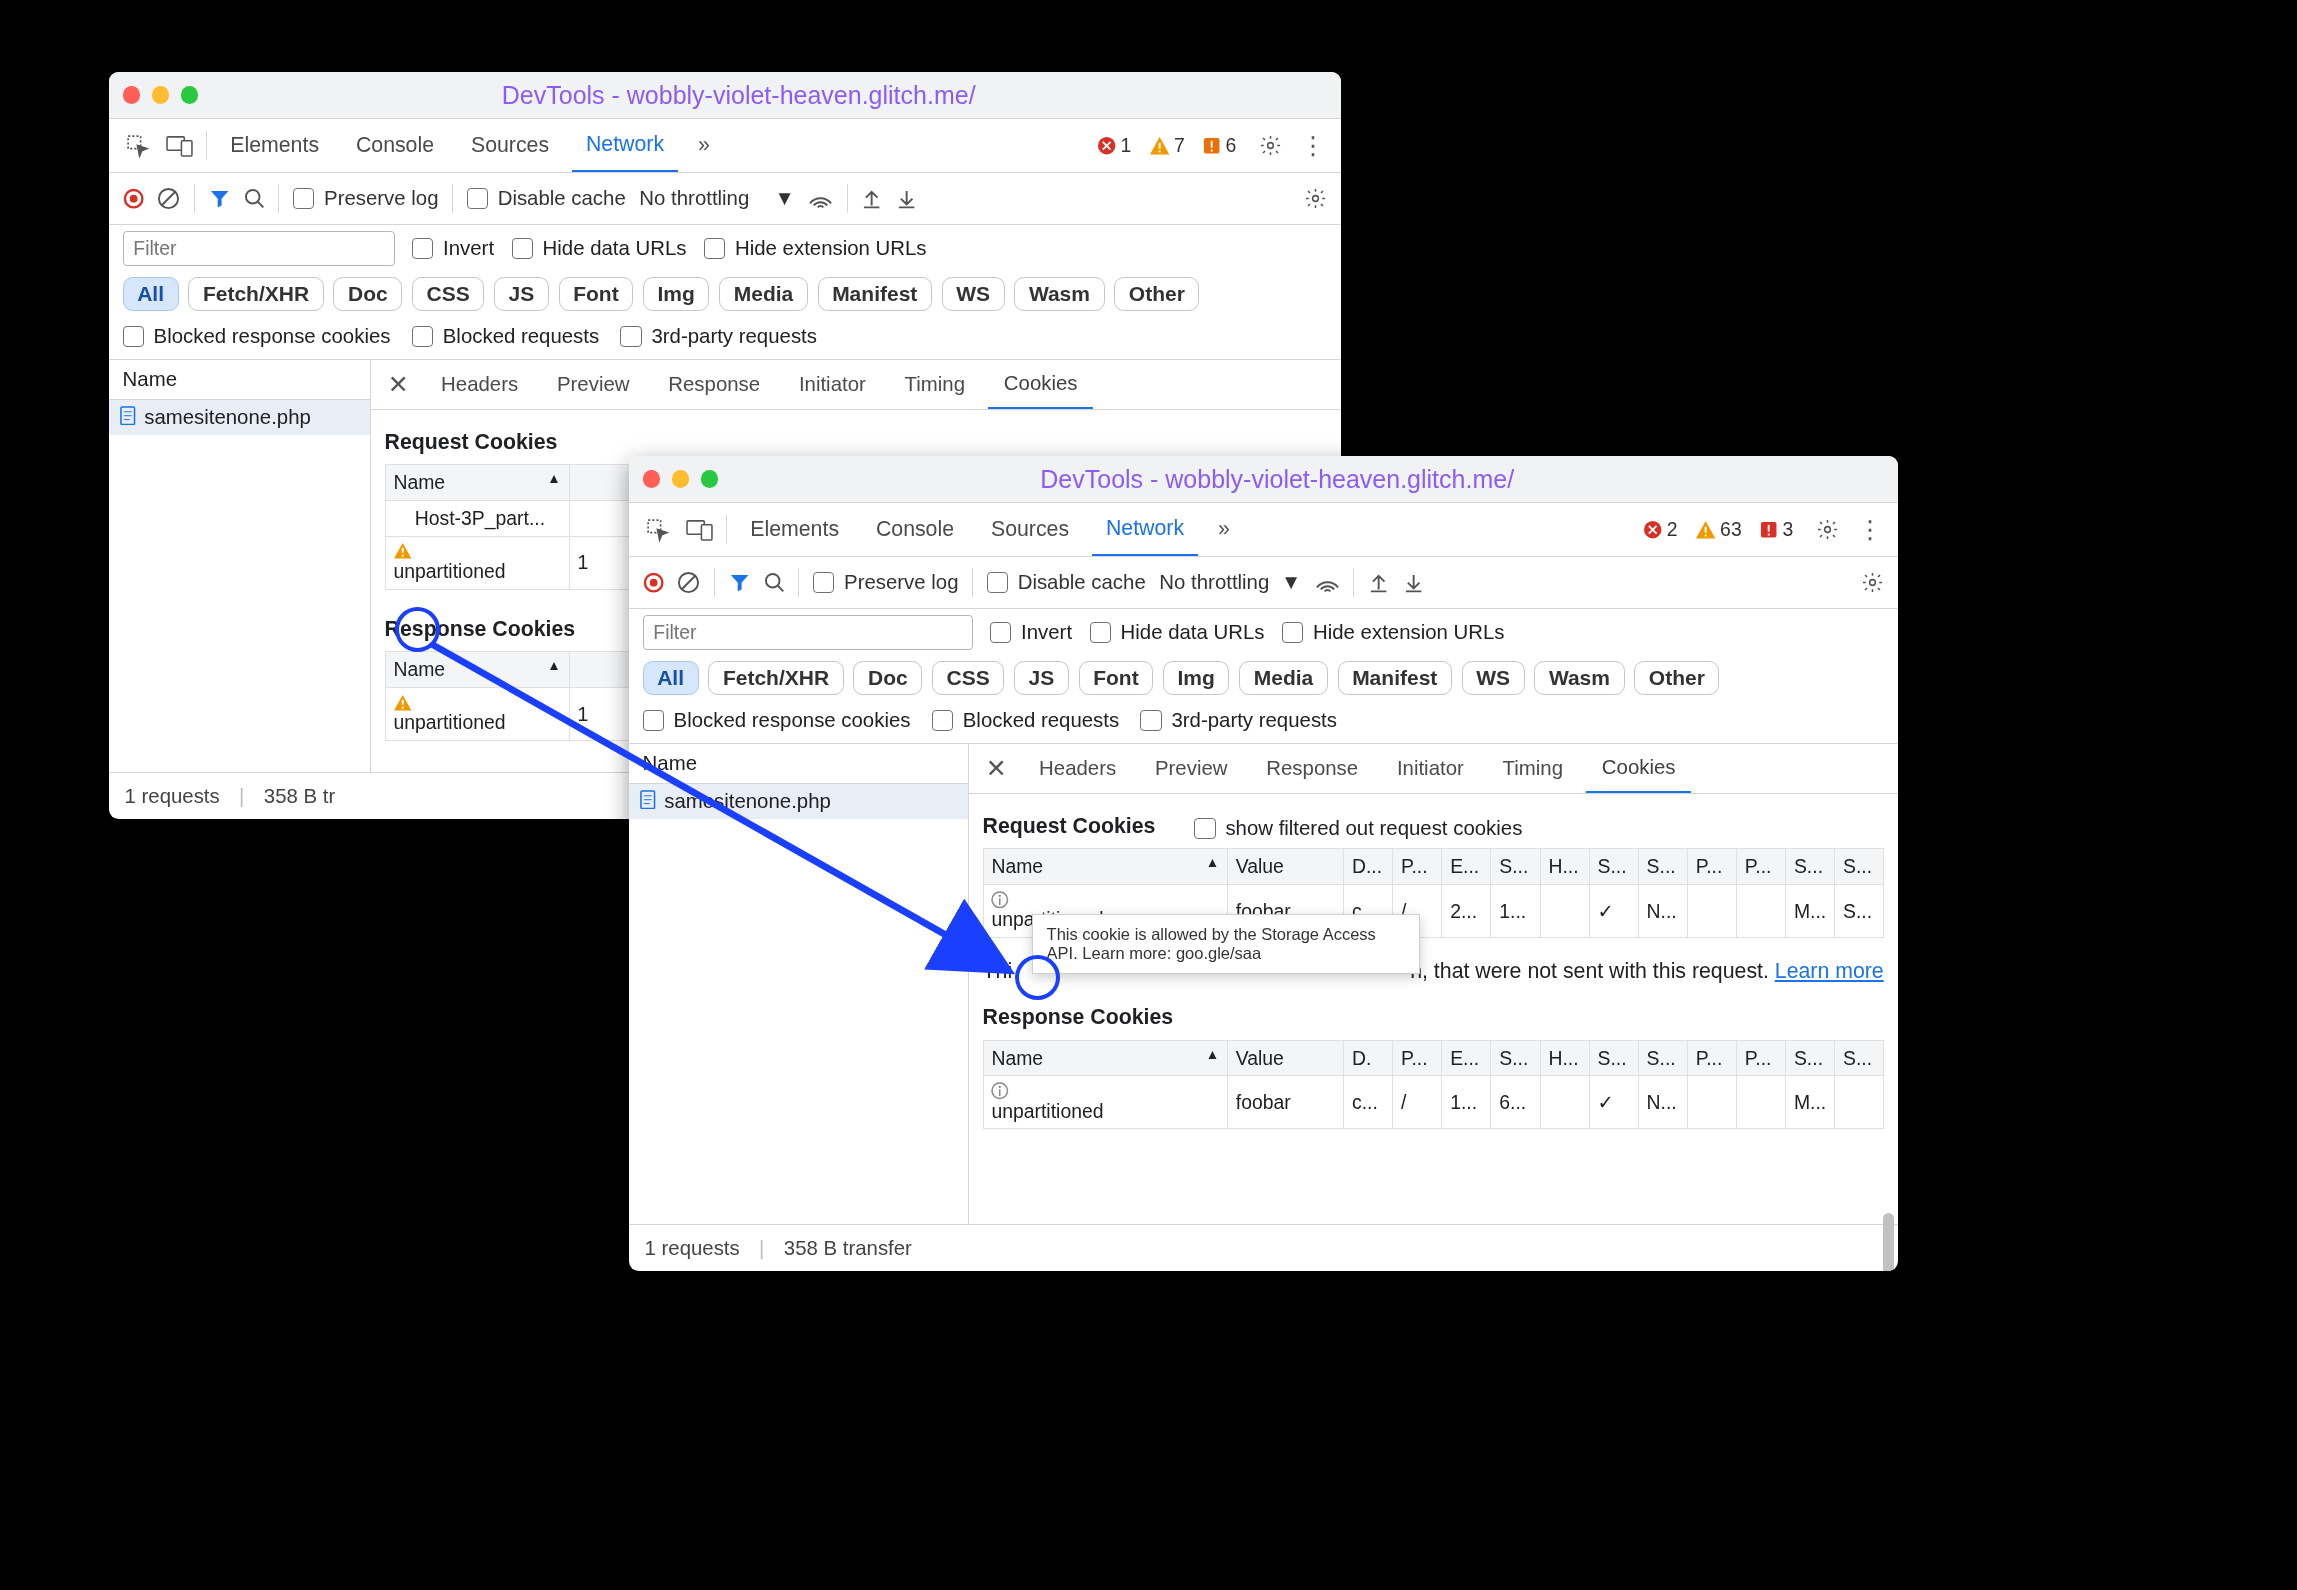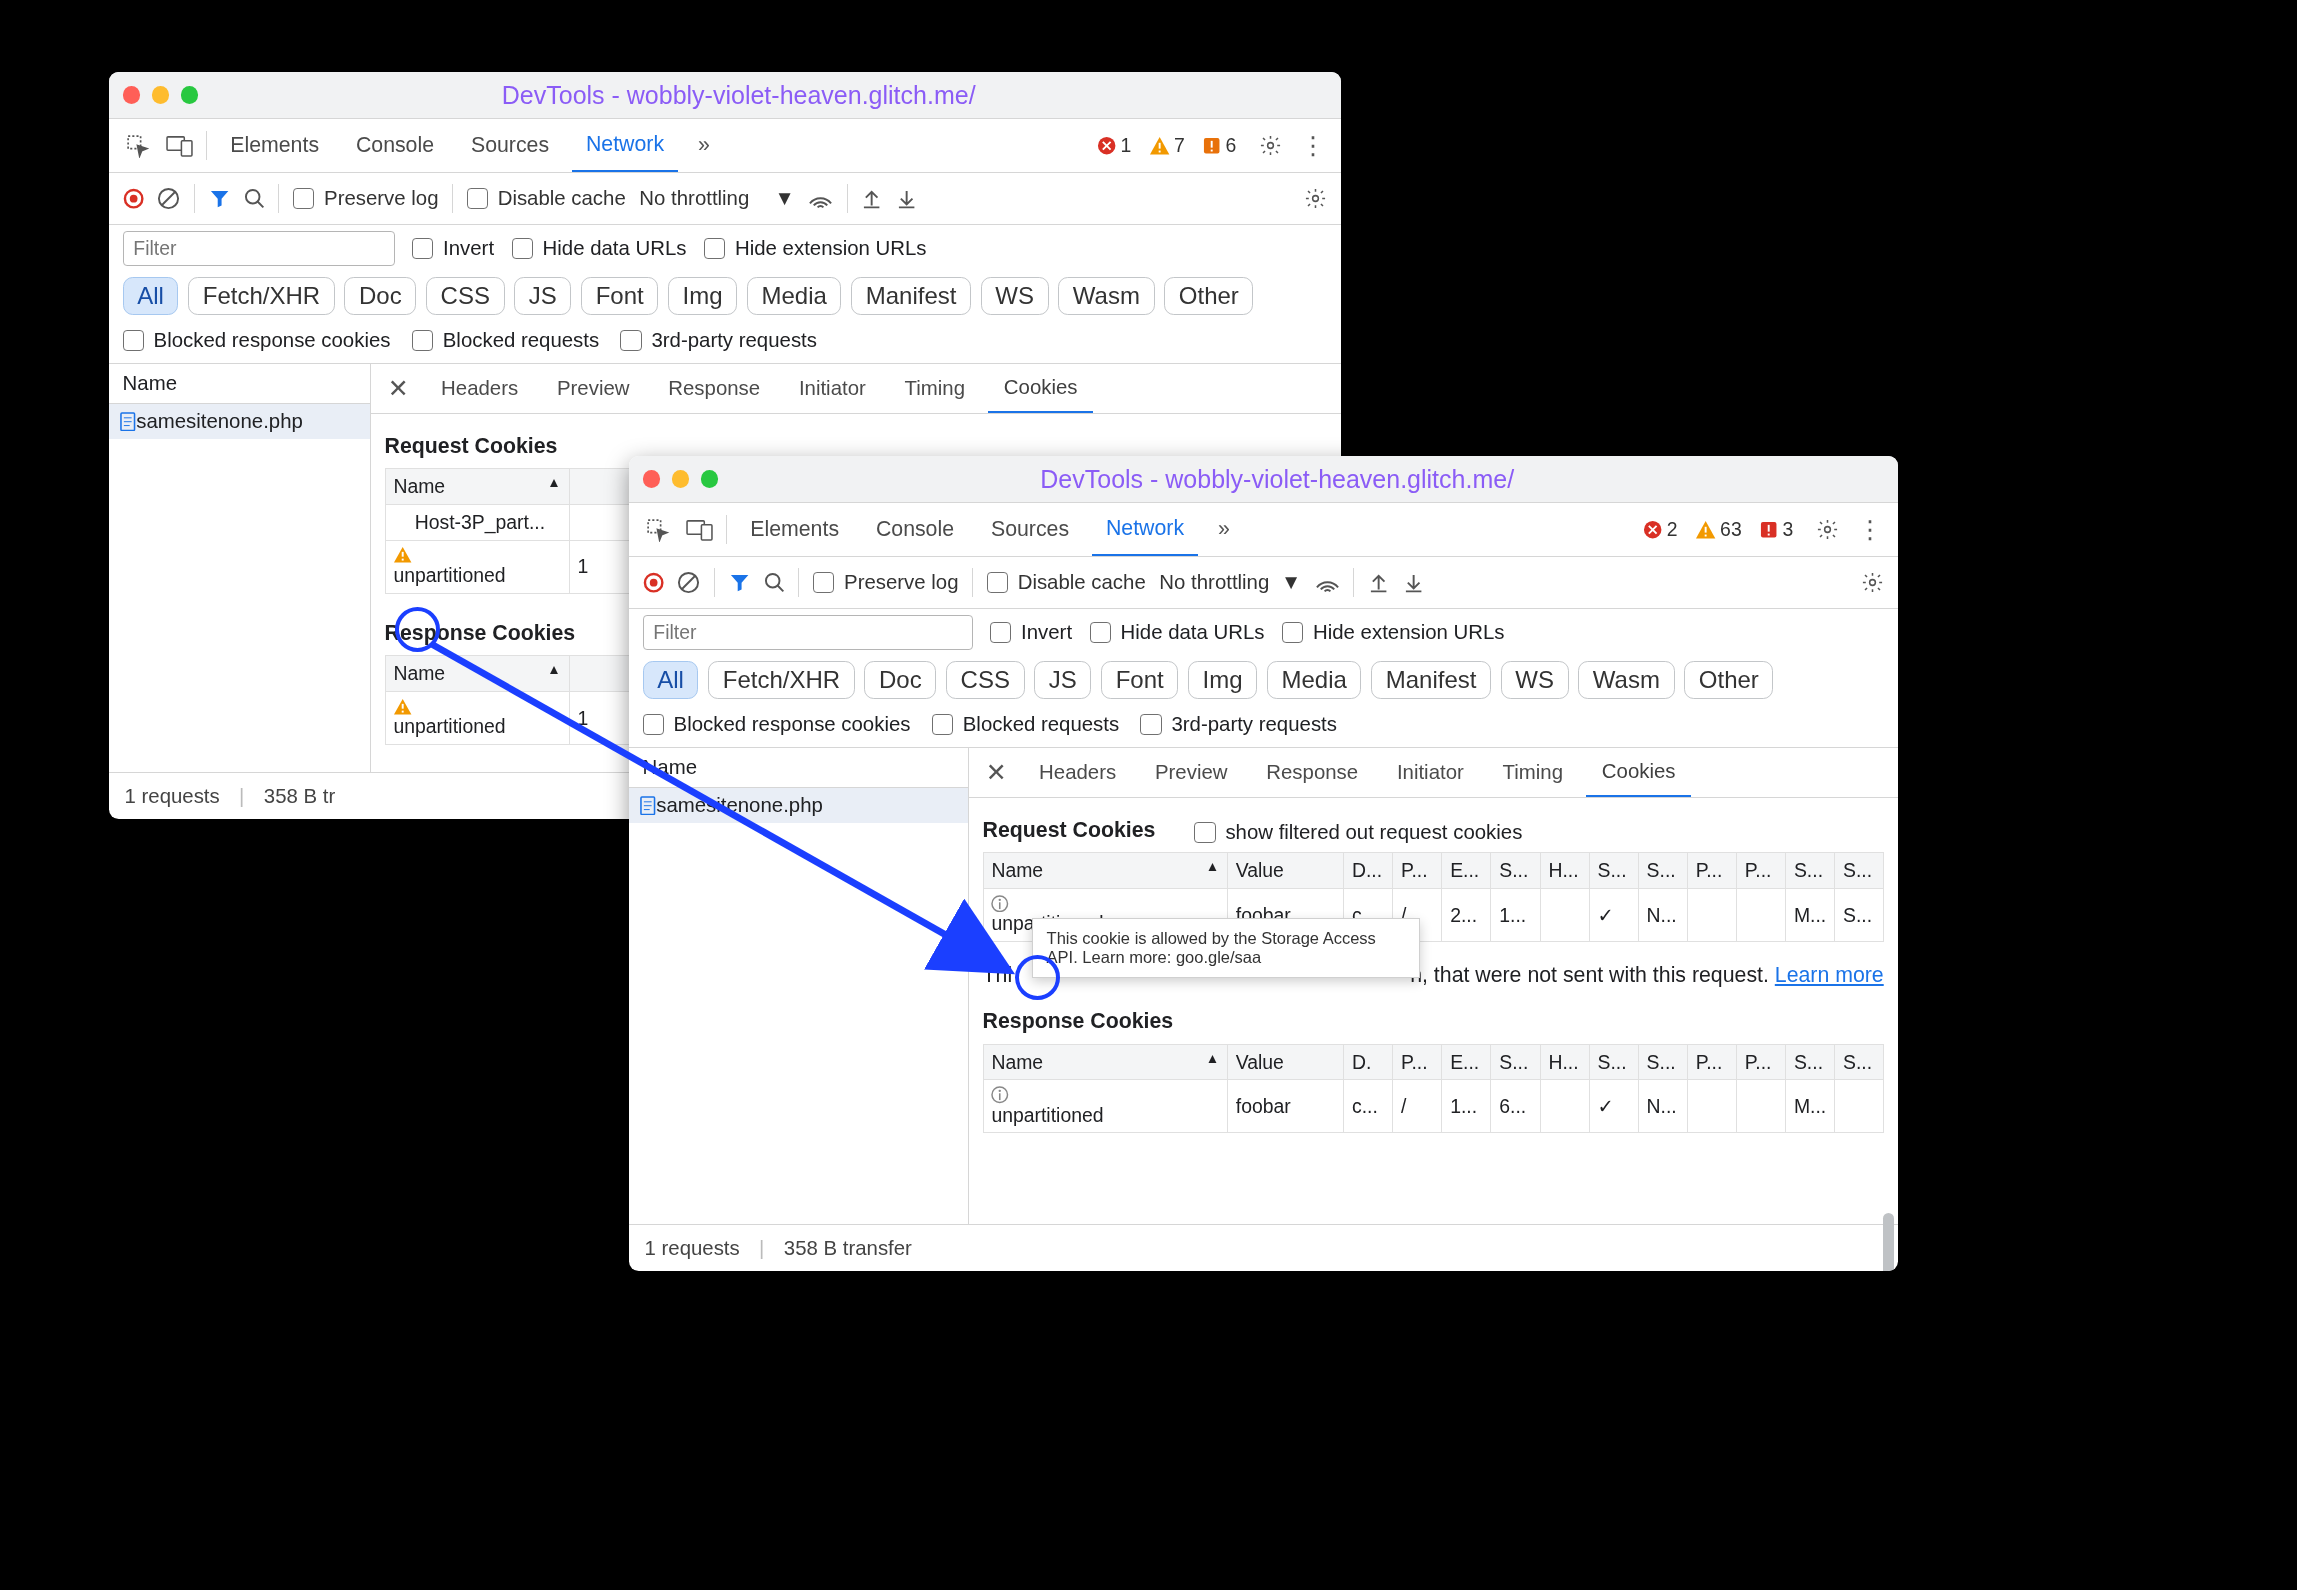--- a/index.html
+++ b/index.html
@@ -94,24 +94,25 @@
     padding:0 9.7px; font-size:19.4px; color:#a16207;
   }
   .type-row {
     display:flex; align-items:center; gap:9.7px;
     padding: 5.8px 13.6px 7.8px;
   }
   .pill {
     border:1px solid #c3c6c9;
     border-radius:9.7px;
     padding: 3.9px 13.6px;
-    font-size:24px;
+    font-size:21px;
     cursor:pointer;
     color:#333;
     background:#fff;
+    font-weight:bold;
   }
   .pill.active {
     background:#d7e7fb;
     border-color:#a6c8f0;
     color:#174ea6;
   }
   .check-row {
     display:flex; align-items:center; gap:21.3px;
     padding: 5.8px 13.6px 11.6px;
     font-size:20.4px;
@@ -127,21 +128,21 @@
     border-right:1px solid #d6d6d6;
     display:flex;
     flex-direction:column;
   }
   .left-header {
     padding: 7.8px 13.6px;
     border-bottom:1px solid #d6d6d6;
     font-size:20.4px;
   }
   .req-row {
-    display:flex; align-items:center; gap:0;
+    display:flex; gap:8px;
     padding: 5.8px 9.7px;
     font-size:20.4px;
   }
   .req-row.sel { background:#e9eef6; }
   .status-footer {
     border-top:1px solid #d6d6d6;
     height:47px;
     display:flex; align-items:center; gap:19.4px;
     padding: 0 15.5px;
     font-size:20.4px;

